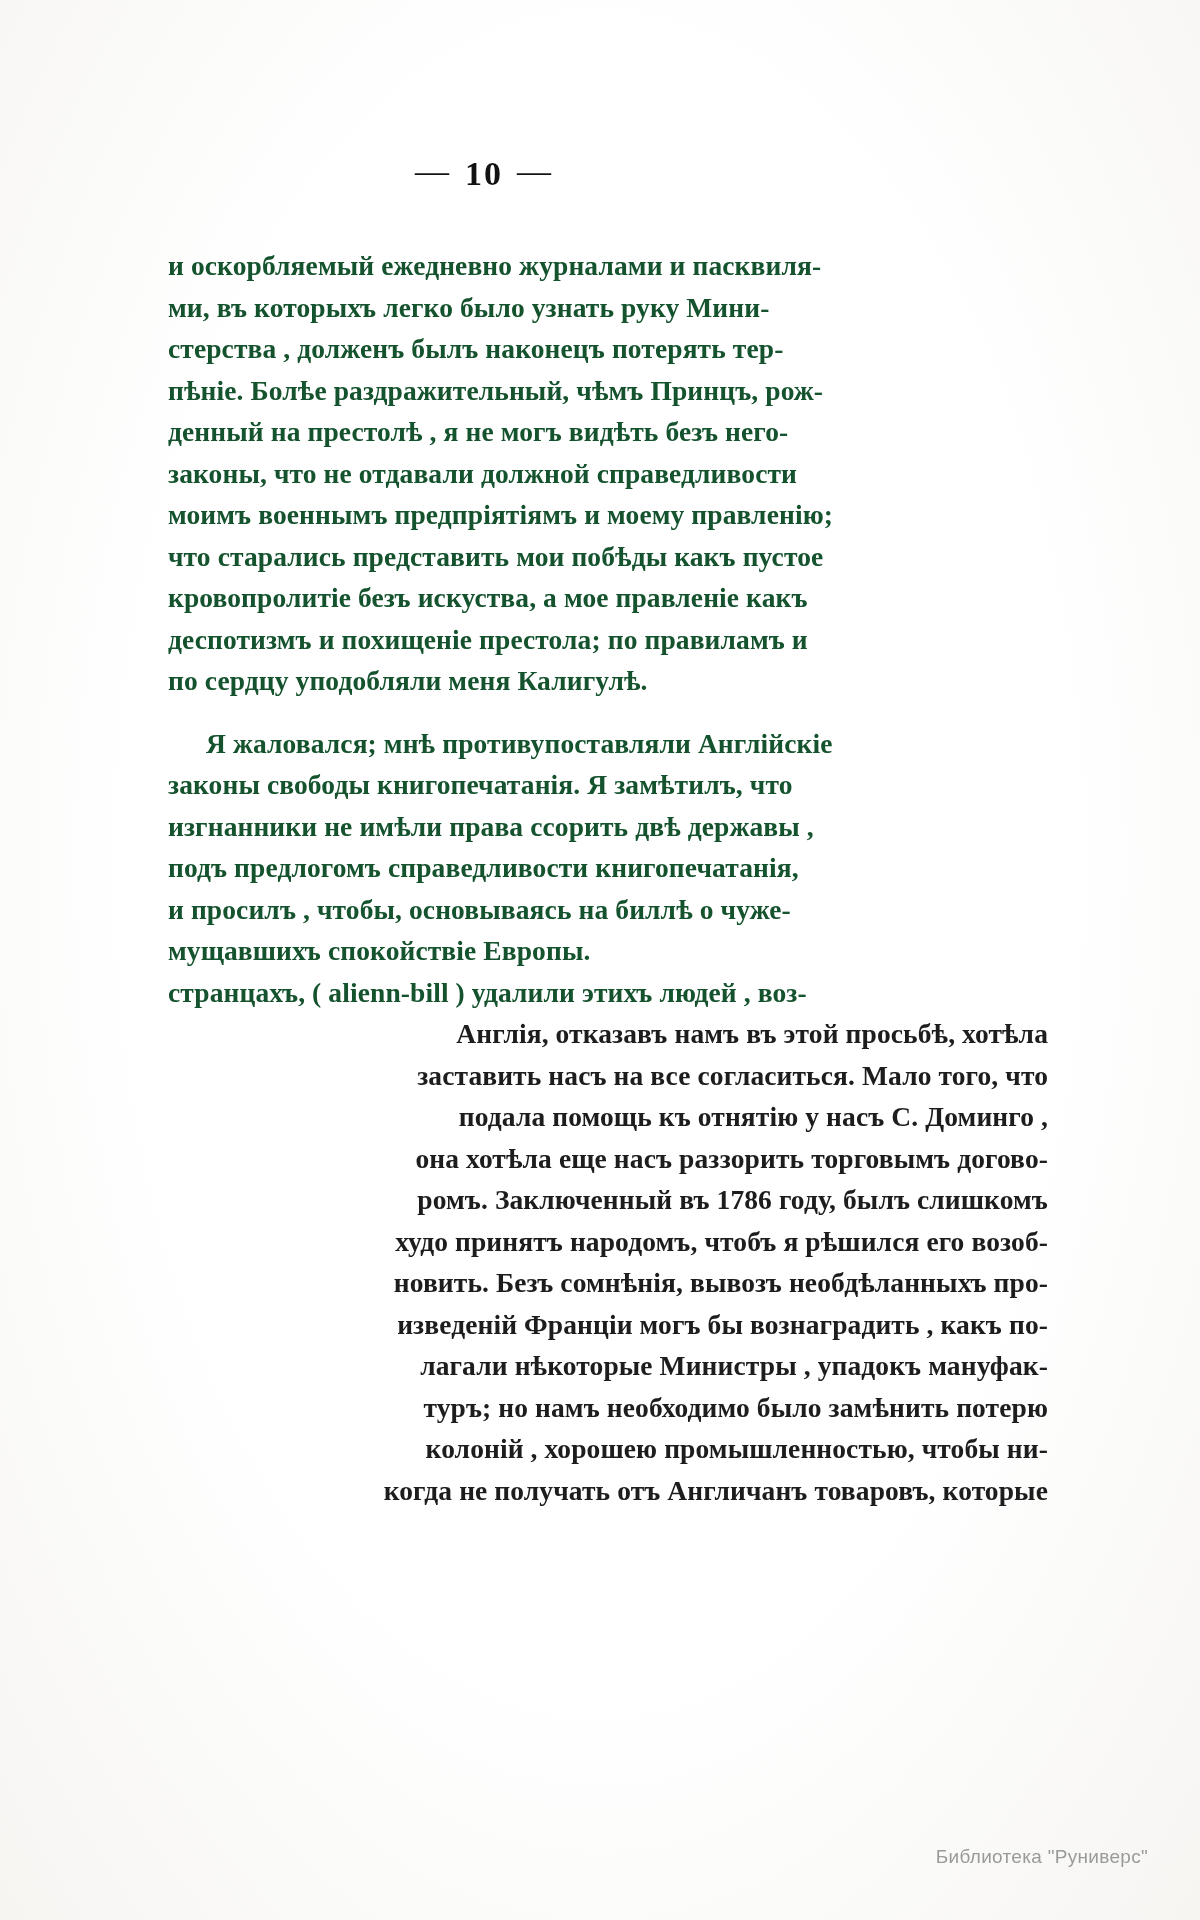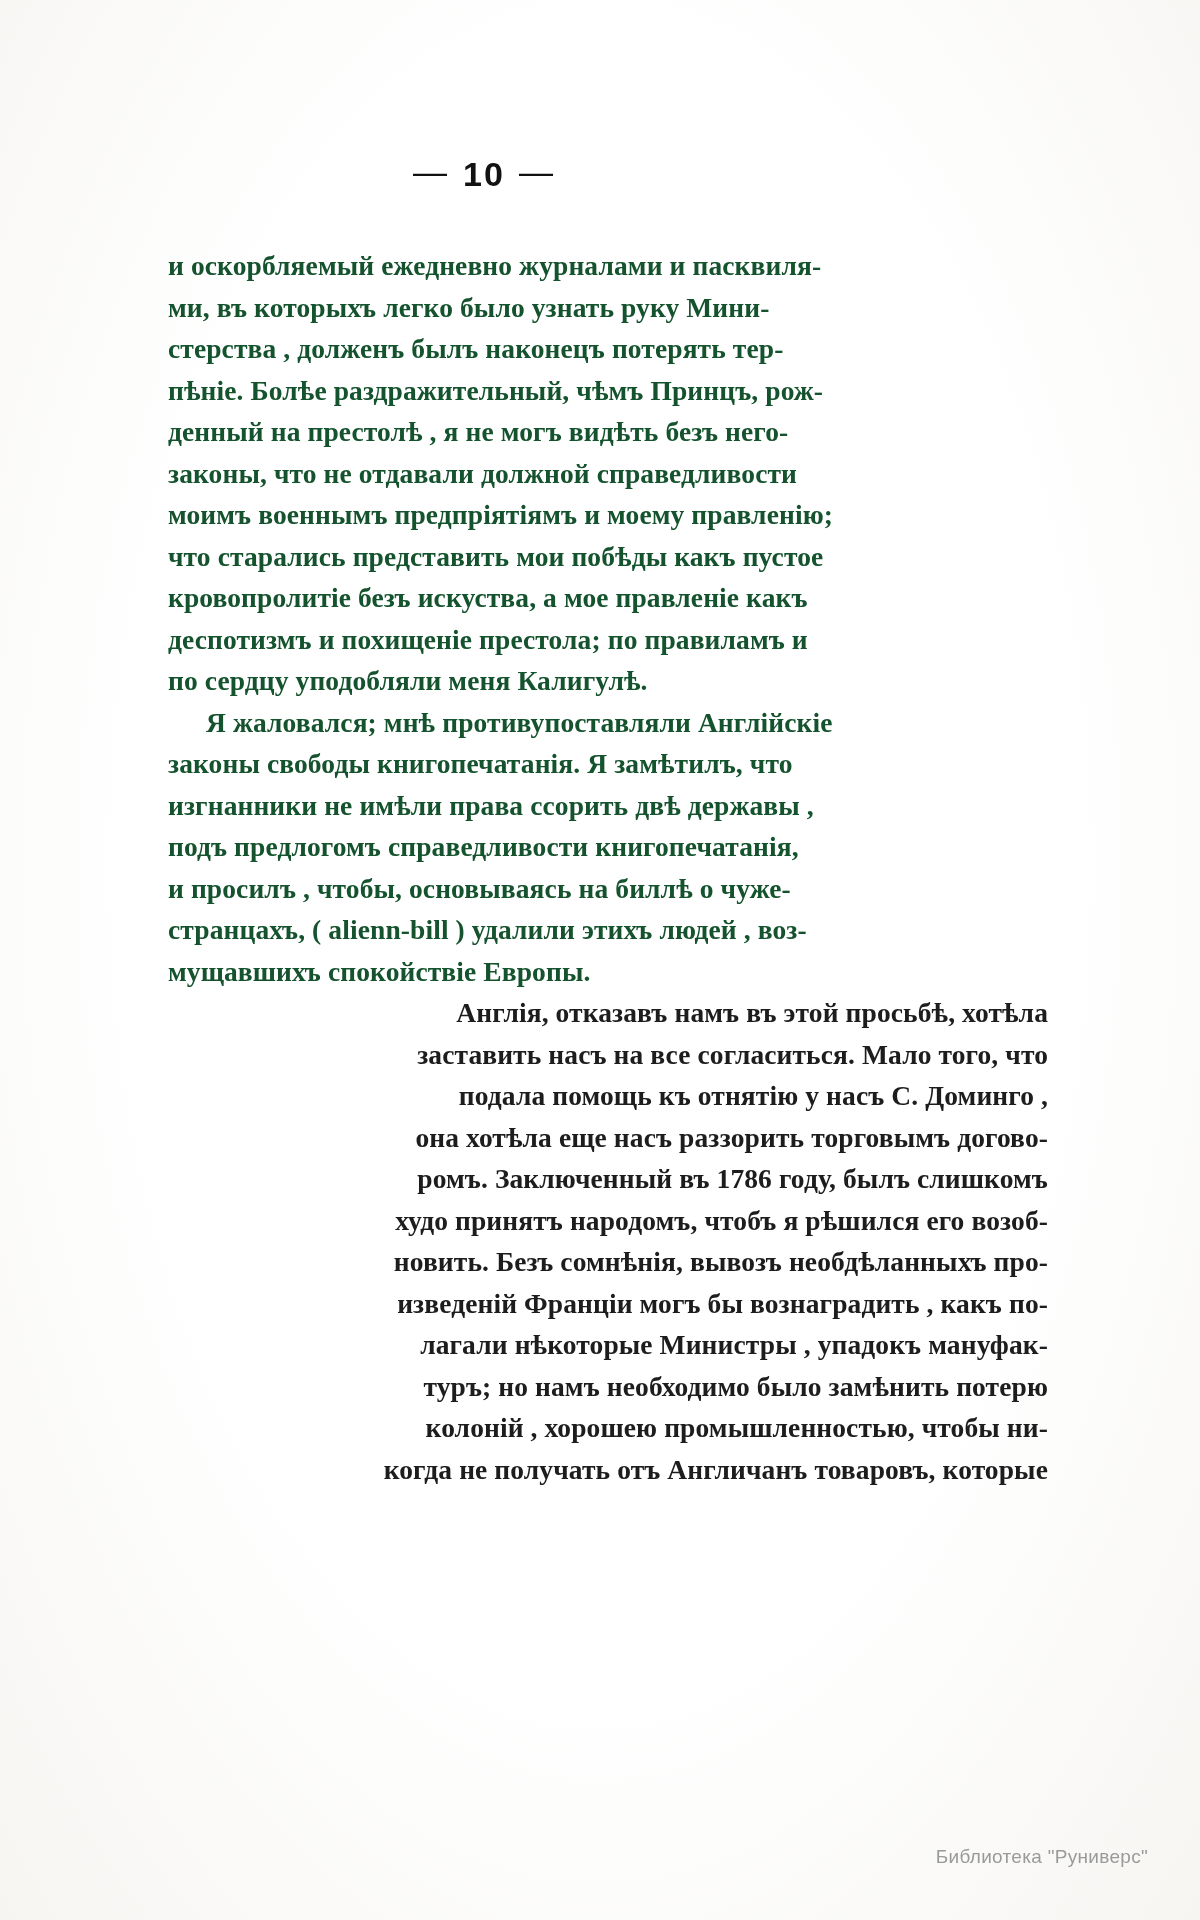--- a/index.html
+++ b/index.html
@@ -32,21 +32,21 @@
   .page-number {
     position: absolute;
     top: 155px;
     left: 0;
     width: 968px;
     text-align: center;
     font-size: 34px;
     font-weight: 700;
     letter-spacing: 2px;
     color: #121212;
-    font-family: Liberation Sans, sans-serif;
+    font-family: Liberation Serif, serif;
   }
   .page-number .dash {
     font-weight: 400;
     padding: 0 14px;
     position: relative;
     top: -3px;
   }
   .text-block {
     position: absolute;
     left: 168px;
@@ -64,21 +64,21 @@
   .para .line {
     display: block;
     white-space: nowrap;
   }
   .indent {
     display: inline-block;
     width: 38px;
   }
   
   .p1 { font-weight: 700; }
-  .p2 { font-weight: 700; }
+  .p2 { font-weight: 700; margin-top: 21px; }
   .p3 { font-weight: 600; color: #1d1d1d; text-align: right; }
   .watermark {
     position: absolute;
     right: 52px;
     bottom: 52px;
     font-size: 19px;
     color: #9a9a9a;
     font-family: "Liberation Sans", sans-serif;
     letter-spacing: 0.3px;
   }
@@ -108,22 +108,22 @@
       <span class="line">деспотизмъ и похищеніе престола; по правиламъ и</span>
       <span class="line">по сердцу уподобляли меня Калигулѣ.</span>
     </p>
 
     <p class="para p2">
       <span class="line"><span class="indent"></span><span>Я жаловался; мнѣ противупоставляли Англійскіе</span></span>
       <span class="line">законы свободы книгопечатанія. Я замѣтилъ, что</span>
       <span class="line">изгнанники не имѣли права ссорить двѣ державы ,</span>
       <span class="line">подъ предлогомъ справедливости книгопечатанія,</span>
       <span class="line">и просилъ , чтобы, основываясь на биллѣ о чуже-</span>
+      <span class="line">мущавшихъ спокойствіе Европы.</span>
       <span class="line">странцахъ, ( alienn-bill ) удалили этихъ людей , воз-</span>
-      <span class="line">мущавшихъ спокойствіе Европы.</span>
     </p>
 
     <p class="para p3">
       <span class="line"><span class="indent"></span><span>Англія, отказавъ намъ въ этой просьбѣ, хотѣла</span></span>
       <span class="line">заставить насъ на все согласиться. Мало того, что</span>
       <span class="line">подала помощь къ отнятію у насъ С. Доминго ,</span>
       <span class="line">она хотѣла еще насъ раззорить торговымъ догово-</span>
       <span class="line">ромъ. Заключенный въ 1786 году, былъ слишкомъ</span>
       <span class="line">худо принятъ народомъ, чтобъ я рѣшился его возоб-</span>
       <span class="line">новить. Безъ сомнѣнія, вывозъ необдѣланныхъ про-</span>

